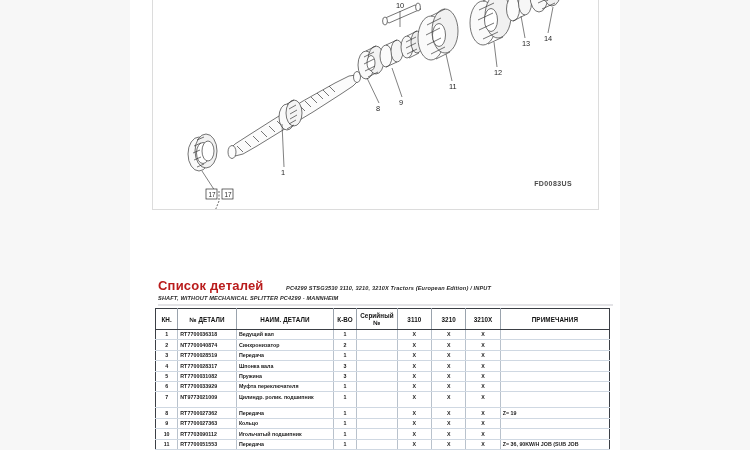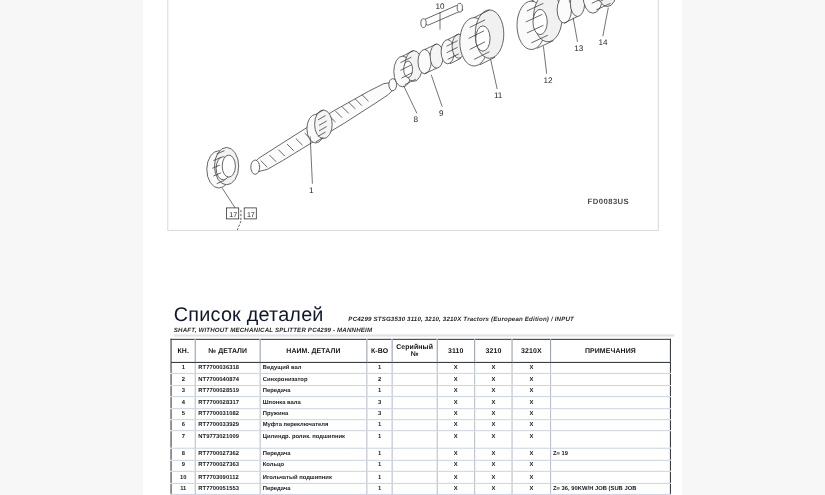--- a/index.html
+++ b/index.html
@@ -41,23 +41,23 @@
     letter-spacing: .4px;
     color: #4a4a4a;
   }
   
   #list-head {
     position: absolute;
     left: 28px; top: 276px;
     width: 440px;
   }
   #list-title {
-    font-size: 18px;
-    font-weight: normal;
-    color: #0f172a;
+    font-size: 13px;
+    font-weight: bold;
+    color: #b91c1c;
     letter-spacing: .2px;
     display: inline-block;
     vertical-align: baseline;
   }
   #list-sub1 {
     display: inline-block;
     font-size: 5.6px;
     font-style: italic;
     font-weight: bold;
     color: #2a2a2a;

